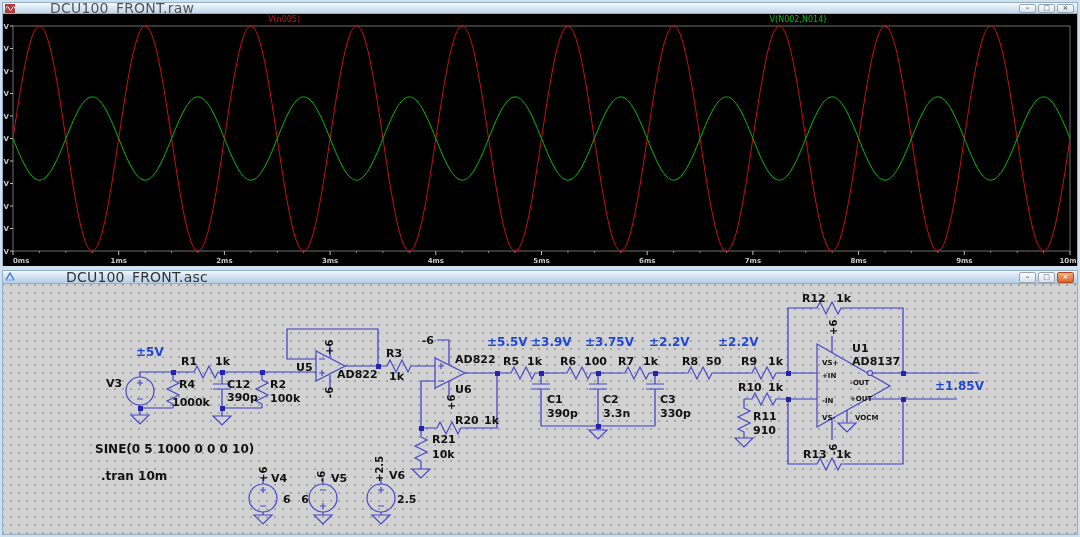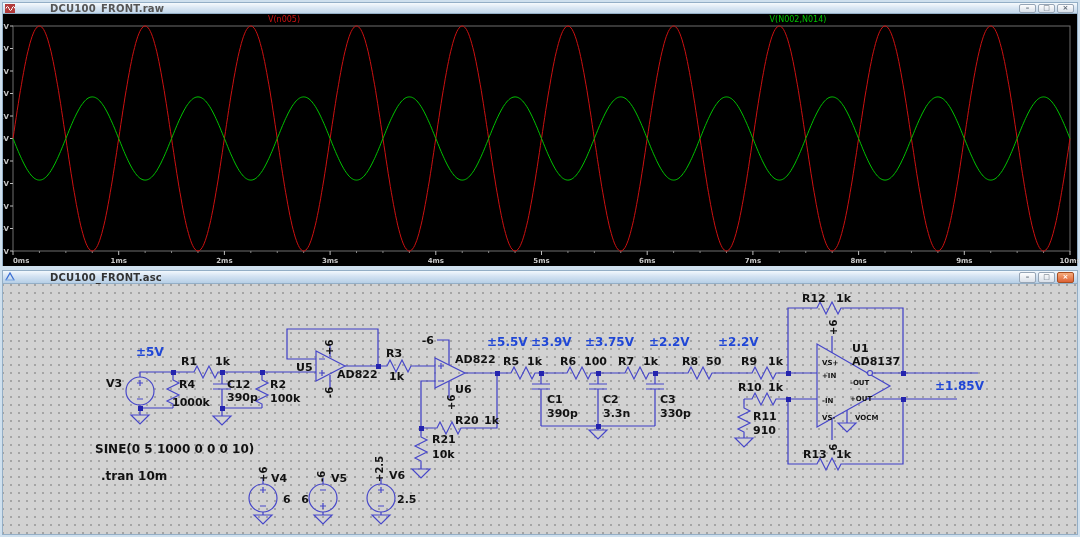--- a/index.html
+++ b/index.html
@@ -3,23 +3,23 @@
 <meta charset="utf-8">
 <style>
   html,body{margin:0;padding:0;background:#cfe0ee;}
   #screen{position:relative;width:1080px;height:537px;overflow:hidden;background:#cfe0ee;
           font-family:"DejaVu Sans",sans-serif;}
   
   .tbar{position:absolute;left:2px;width:1076px;display:flex;align-items:center;
         background:linear-gradient(#f6fafd,#dce8f4 45%,#c2d7ea);
         border:1px solid #93aec6;box-sizing:border-box;}
   #wave-bar{top:2px;height:12px;}
-  #sch-bar{top:270px;height:14px;background:linear-gradient(#f2f8fd,#d3e2f2 45%,#b6cfe6);}
+  #sch-bar{top:270px;height:14px;background:linear-gradient(#f2f8fd,#d3e2f2 45%,#b6cfe6);gap:16px;}
   .tbar .ticon{margin:0 3px 0 2px;display:flex;}
-  .ttext{font-size:10px;font-weight:700;color:#555;letter-spacing:.2px;padding-left:32px;}
+  .ttext{font-size:14px;font-weight:400;color:#555;letter-spacing:.2px;padding-left:32px;}
   #sch-bar .ttext{color:#333;}
   .btns{position:absolute;right:3px;top:1px;display:flex;gap:2px;}
   .wbtn{width:17px;height:9px;border:1px solid #96a5b6;border-radius:2px;box-sizing:border-box;
         background:linear-gradient(#fdfdfe,#d9e0e9);font-size:7px;line-height:6px;text-align:center;
         color:#5a6673;font-weight:700;cursor:default;}
   #sch-bar .wbtn{height:11px;line-height:8px;}
   .wbtn.close-active{background:linear-gradient(#f6ac7c,#dd6134);border-color:#a84e22;color:#fff;}
   
   #wave-body{position:absolute;left:2px;top:14px;width:1076px;height:252px;background:#000;
              border-left:1px solid #93aec6;border-right:1px solid #93aec6;box-sizing:border-box;}

